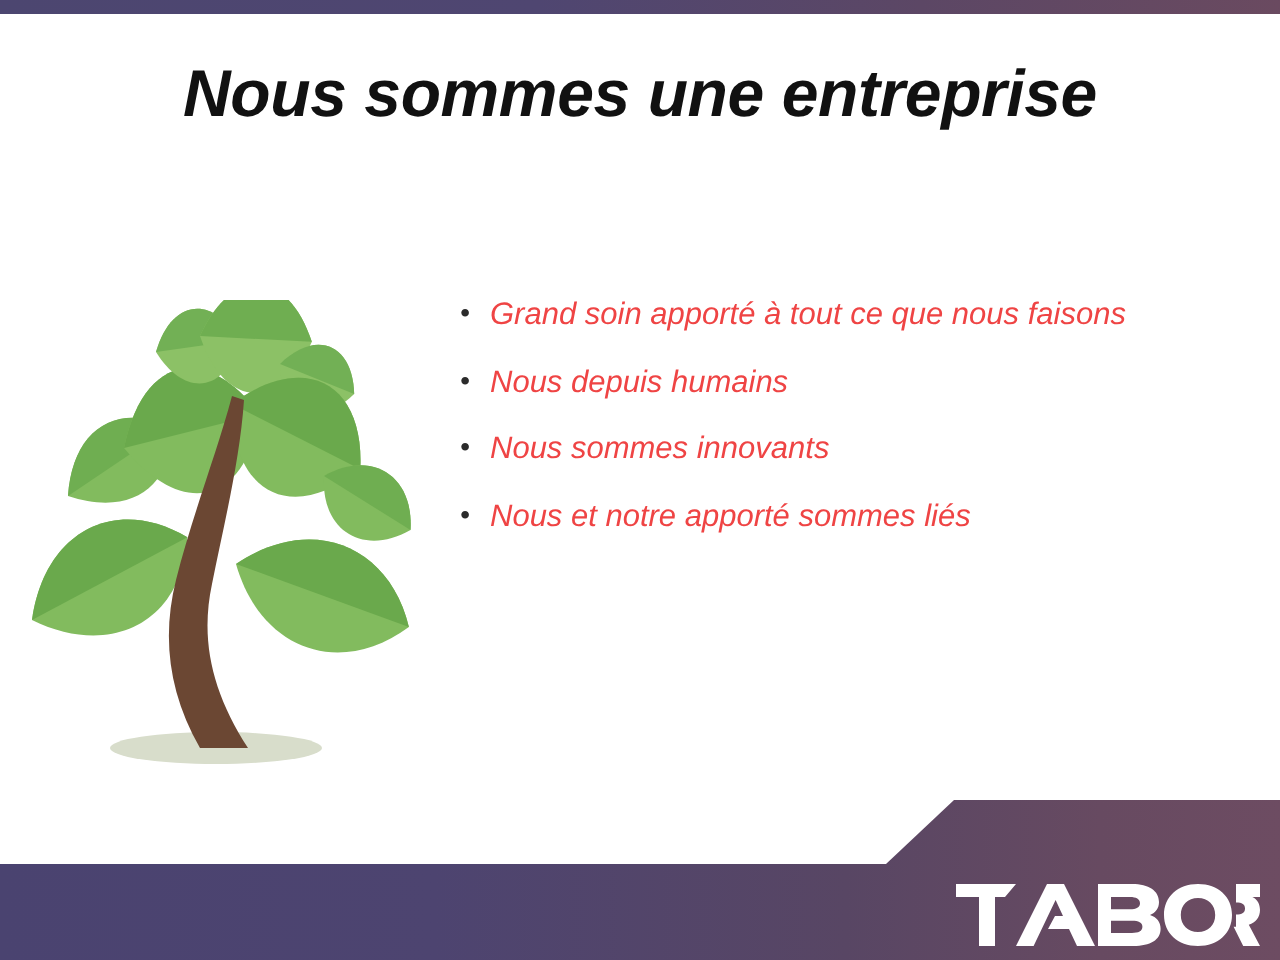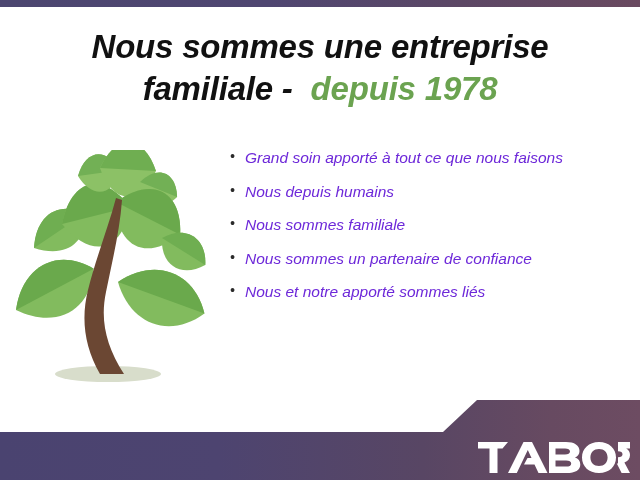--- a/index.html
+++ b/index.html
@@ -78,21 +78,21 @@
     list-style: none;
     margin: 0;
     padding: 0;
   }
   .bullets li {
     position: relative;
     padding-left: 17px;
     margin: 0 0 14.5px 0;
     font-size: 15.5px;
     line-height: 19px;
-    color: #6d28d9;
+    color: #ef4444;
     white-space: nowrap;
   }
   .bullets li::before {
     content: "\2022";
     position: absolute;
     left: 2px;
     top: -1px;
     font-size: 14px;
     color: #2b2b2b;
   }
@@ -133,21 +133,20 @@
 </style>
 </head>
 <body>
 
 <div id="slide">
 
   <div class="top-bar"></div>
 
   <div class="headline">
     <span class="ln">Nous sommes une entreprise</span>
-    <span class="ln"><span class="sep">familiale -</span><span>&nbsp; </span><span class="accent">depuis 1978</span></span>
   </div>
 
   <div class="tree-wrap">
     <svg viewBox="0 0 215 240" xmlns="http://www.w3.org/2000/svg" aria-hidden="true">
       <defs>
         
       </defs>
 
       <ellipse cx="100" cy="224" rx="53" ry="8" fill="#d8ddcb"></ellipse>
 
@@ -202,22 +201,21 @@
                L 116 224
                C 98 196, 92 170, 98 142
                C 104 112, 112 80, 114 50
                Z" fill="#6b4733"></path>
     </svg>
   </div>
 
   <ul class="bullets">
     <li>Grand soin apporté à tout ce que nous faisons</li>
     <li>Nous depuis humains</li>
-    <li>Nous sommes familiale</li>
-    <li>Nous sommes un partenaire de confiance</li>
+    <li>Nous sommes innovants</li>
     <li>Nous et notre apporté sommes liés</li>
   </ul>
 
   <div class="banner"></div>
 
   <div class="logo">
     <svg class="logo-mark" viewBox="0 0 152 31" xmlns="http://www.w3.org/2000/svg" aria-hidden="true">
 
       <path d="M0 0 H30 L24.5 6.5 H19.5 V31 H11.5 V6.5 H0 Z" fill="#ffffff"></path>
 

